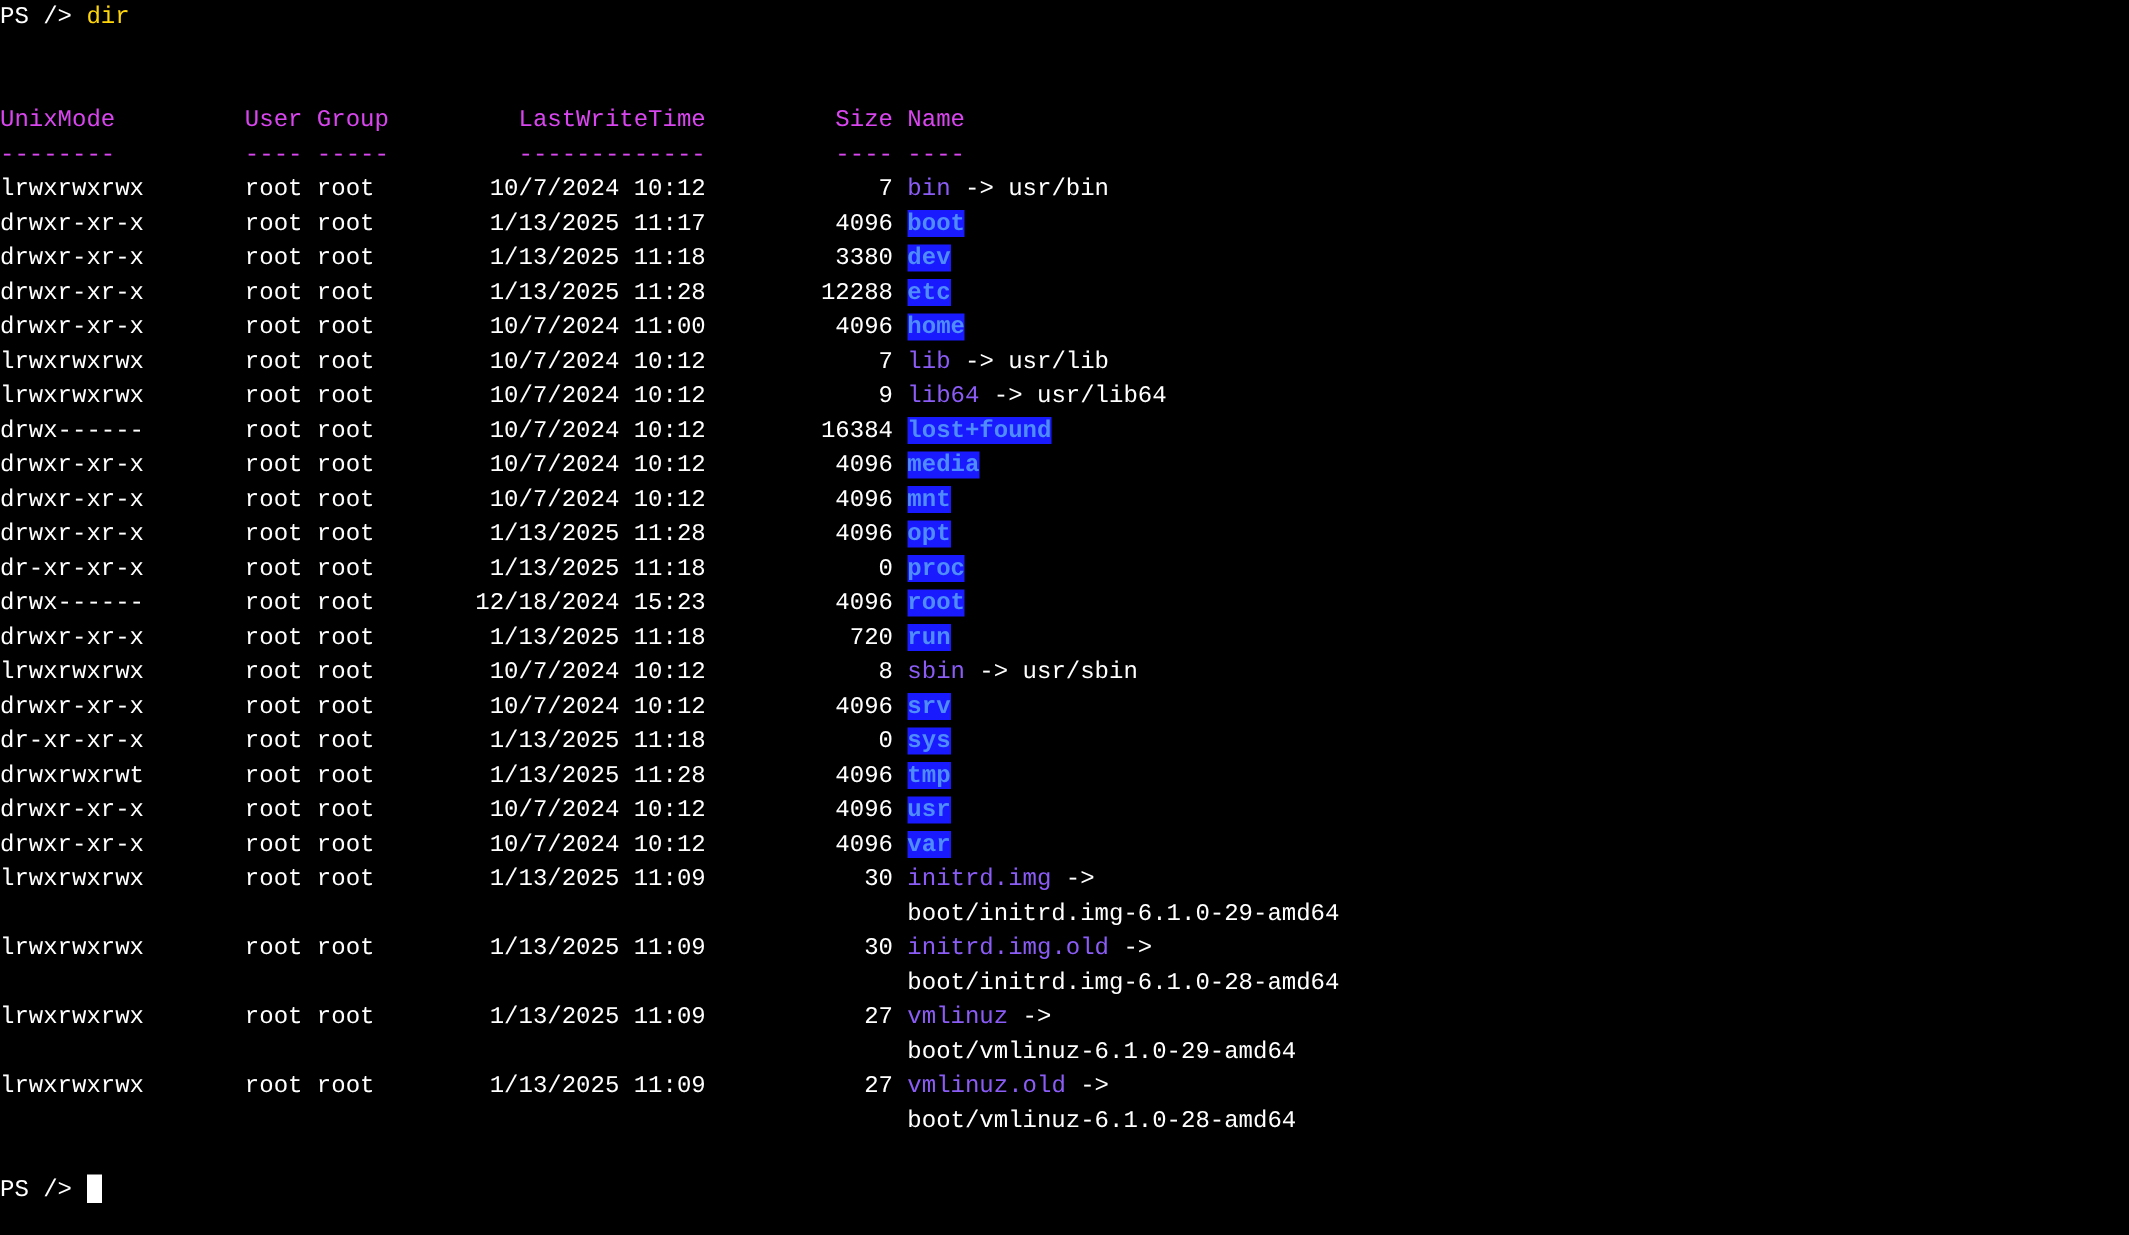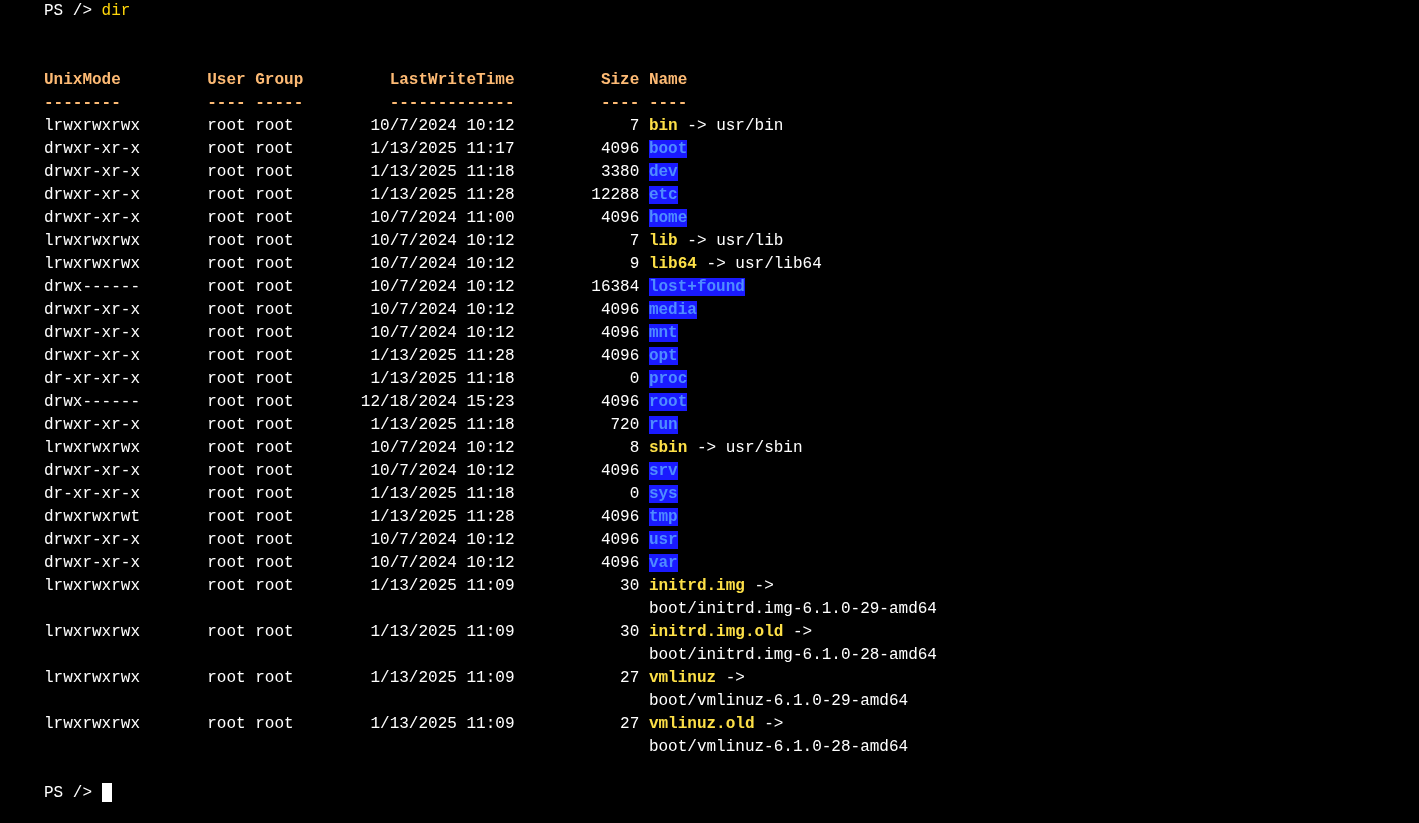--- a/index.html
+++ b/index.html
@@ -13,35 +13,35 @@
     width: 1419px;
     height: 823px;
     overflow: hidden;
   }
   .terminal {
     white-space: pre;
     padding: 0;
   }
   .prompt { color: #fff; }
   .cmd { color: #ffd60a; }
-  .green { color: #fdba74; font-weight: bold; }
-  .cyan-bold { color: #fde047; font-weight: bold; text-align: right; }
+  .green { color: #d946ef; }
+  .cyan-bold { color: #8b5cf6; font-weight: normal; text-align: right; }
   .blue-onblue {
     color: #4f8cff;
     background: #1a1aff;
     font-weight: bold;
   }
   .cursor {
     display: inline-block;
     width: 10px;
     height: 19px;
     background: #fff;
     vertical-align: text-bottom;
   }
-  .row { display: block; padding-left: 44px; }
+  .row { display: block; }
 </style>
 </head>
 <body>
 
 <div class="terminal" id="term"><span class="row"><span class="prompt">PS /&gt; </span><span class="cmd">dir</span></span><span>
 </span><span>
 </span><span class="row"><span class="green">UnixMode         User Group         LastWriteTime         Size Name</span></span><span class="row"><span class="green">--------         ---- -----         -------------         ---- ----</span></span><span class="row"><span>lrwxrwxrwx       root root        10/7/2024 10:12            7 </span><span class="cyan-bold">bin</span><span> -&gt; usr/bin</span></span><span class="row"><span>drwxr-xr-x       root root        1/13/2025 11:17         4096 </span><span class="blue-onblue">boot</span></span><span class="row"><span>drwxr-xr-x       root root        1/13/2025 11:18         3380 </span><span class="blue-onblue">dev</span></span><span class="row"><span>drwxr-xr-x       root root        1/13/2025 11:28        12288 </span><span class="blue-onblue">etc</span></span><span class="row"><span>drwxr-xr-x       root root        10/7/2024 11:00         4096 </span><span class="blue-onblue">home</span></span><span class="row"><span>lrwxrwxrwx       root root        10/7/2024 10:12            7 </span><span class="cyan-bold">lib</span><span> -&gt; usr/lib</span></span><span class="row"><span>lrwxrwxrwx       root root        10/7/2024 10:12            9 </span><span class="cyan-bold">lib64</span><span> -&gt; usr/lib64</span></span><span class="row"><span>drwx------       root root        10/7/2024 10:12        16384 </span><span class="blue-onblue">lost+found</span></span><span class="row"><span>drwxr-xr-x       root root        10/7/2024 10:12         4096 </span><span class="blue-onblue">media</span></span><span class="row"><span>drwxr-xr-x       root root        10/7/2024 10:12         4096 </span><span class="blue-onblue">mnt</span></span><span class="row"><span>drwxr-xr-x       root root        1/13/2025 11:28         4096 </span><span class="blue-onblue">opt</span></span><span class="row"><span>dr-xr-xr-x       root root        1/13/2025 11:18            0 </span><span class="blue-onblue">proc</span></span><span class="row"><span>drwx------       root root       12/18/2024 15:23         4096 </span><span class="blue-onblue">root</span></span><span class="row"><span>drwxr-xr-x       root root        1/13/2025 11:18          720 </span><span class="blue-onblue">run</span></span><span class="row"><span>lrwxrwxrwx       root root        10/7/2024 10:12            8 </span><span class="cyan-bold">sbin</span><span> -&gt; usr/sbin</span></span><span class="row"><span>drwxr-xr-x       root root        10/7/2024 10:12         4096 </span><span class="blue-onblue">srv</span></span><span class="row"><span>dr-xr-xr-x       root root        1/13/2025 11:18            0 </span><span class="blue-onblue">sys</span></span><span class="row"><span>drwxrwxrwt       root root        1/13/2025 11:28         4096 </span><span class="blue-onblue">tmp</span></span><span class="row"><span>drwxr-xr-x       root root        10/7/2024 10:12         4096 </span><span class="blue-onblue">usr</span></span><span class="row"><span>drwxr-xr-x       root root        10/7/2024 10:12         4096 </span><span class="blue-onblue">var</span></span><span class="row"><span>lrwxrwxrwx       root root        1/13/2025 11:09           30 </span><span class="cyan-bold">initrd.img</span><span> -&gt;</span></span><span class="row"><span>                                                               boot/initrd.img-6.1.0-29-amd64</span></span><span class="row"><span>lrwxrwxrwx       root root        1/13/2025 11:09           30 </span><span class="cyan-bold">initrd.img.old</span><span> -&gt;</span></span><span class="row"><span>                                                               boot/initrd.img-6.1.0-28-amd64</span></span><span class="row"><span>lrwxrwxrwx       root root        1/13/2025 11:09           27 </span><span class="cyan-bold">vmlinuz</span><span> -&gt;</span></span><span class="row"><span>                                                               boot/vmlinuz-6.1.0-29-amd64</span></span><span class="row"><span>lrwxrwxrwx       root root        1/13/2025 11:09           27 </span><span class="cyan-bold">vmlinuz.old</span><span> -&gt;</span></span><span class="row"><span>                                                               boot/vmlinuz-6.1.0-28-amd64</span></span><span>
 </span><span class="row"><span class="prompt">PS /&gt; </span><span class="cursor"></span></span></div>
 
 </body></html>

